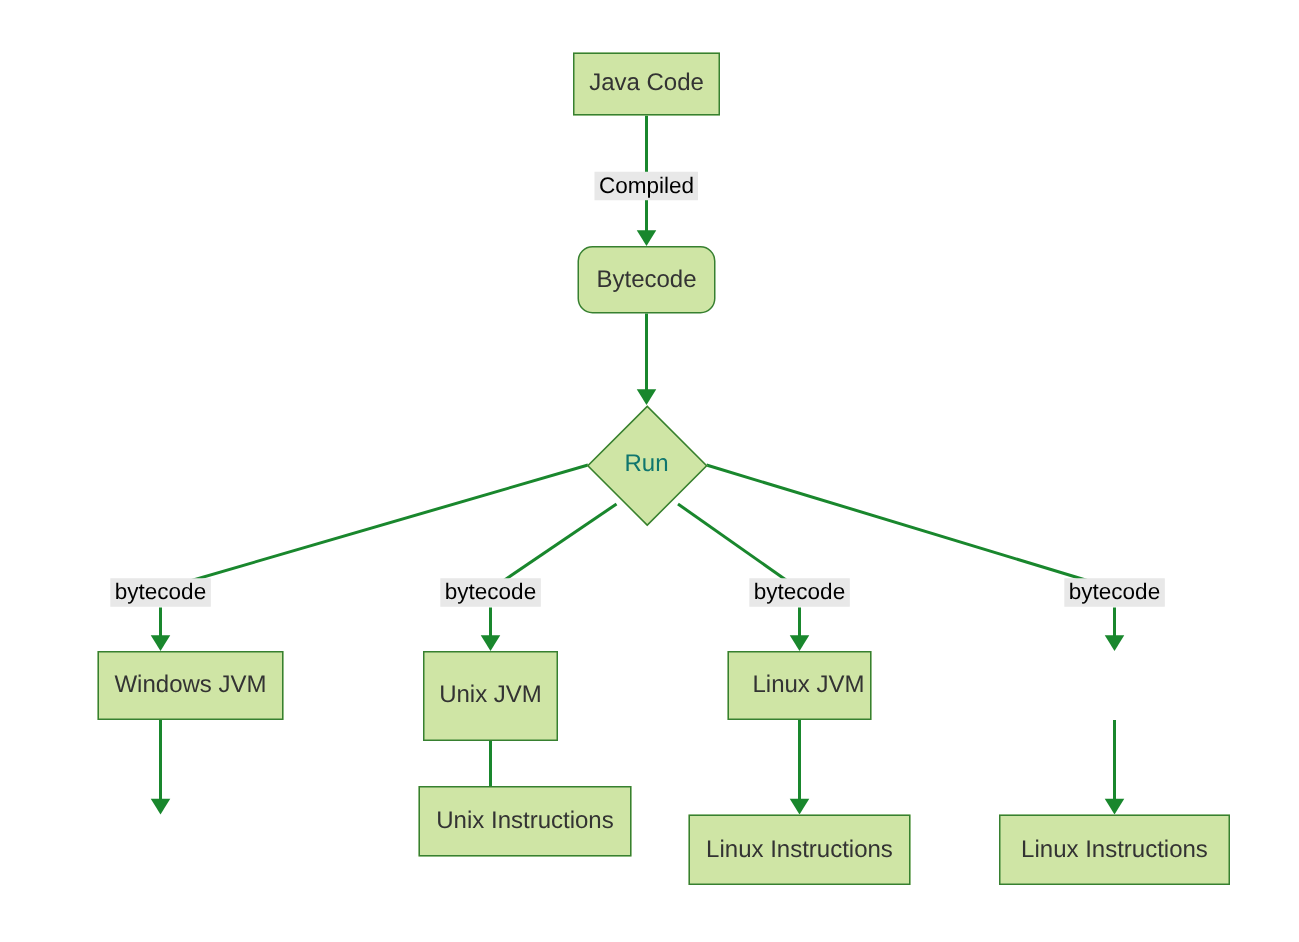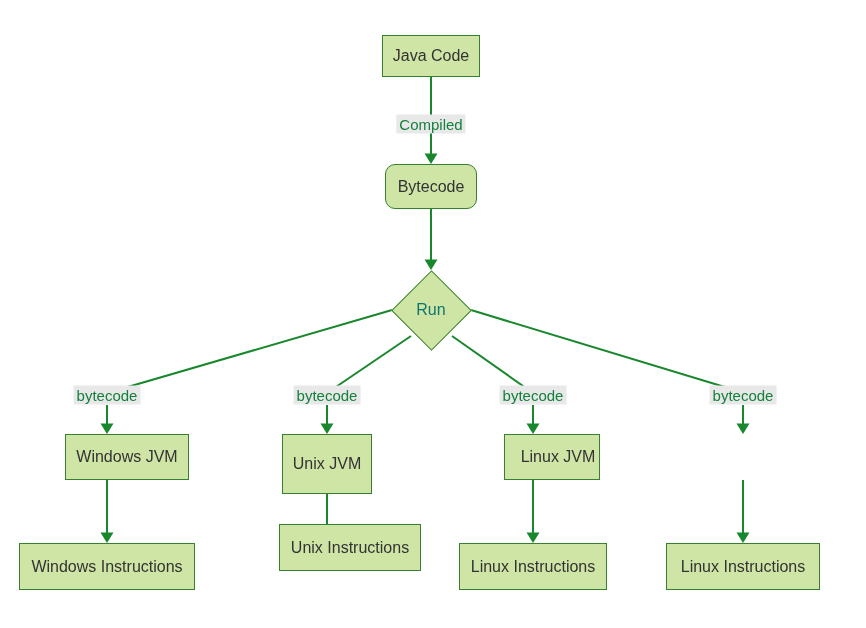--- a/index.html
+++ b/index.html
@@ -21,29 +21,29 @@
     left:402.5px; top:281.5px; width:57px; height:57px;
     transform:rotate(45deg);
   }
   .diamond-label {
     position:absolute; left:402.5px; top:281.5px; width:57px; height:57px;
     display:flex; align-items:center; justify-content:center;
     font-size:16px; color:#0f766e;
   }
   .edge-label {
     position:absolute; transform:translate(-50%,-50%);
-    background:#e8e8e8; color:#15803d; font-size:15px;
+    background:#e8e8e8; color:#000000; font-size:15px;
     padding:1px 3px; white-space:nowrap;
   }
   
   #n-javacode    { left:382px; top:35px;  width:98px;  height:42px; }
   #n-bytecode    { left:385px; top:164px; width:92px;  height:45px; }
   #n-winjvm      { left:45px;  top:434px; width:124px; height:46px;margin-left:20px; }
   #n-unixjvm     { left:282px; top:434px; width:90px;  height:60px; }
-  #n-linuxjvm    { left:504px; top:434px; width:96px;  height:46px;padding-left:12px; }
+  #n-linuxjvm    { left:485px; top:434px; width:96px;  height:46px;padding-left:12px; }
   #n-otherjvm    { left:648px; top:434px; width:190px; height:46px; }
   #n-wininstr    { left:19px;  top:543px; width:176px; height:47px; }
   #n-unixinstr   { left:256px; top:524px; width:142px; height:47px;margin-left:23px; }
   #n-linuxinstr  { left:459px; top:543px; width:148px; height:47px; }
   #n-otherinstr  { left:666px; top:543px; width:154px; height:47px; }
   
   #el-compiled  { left:431px; top:124px; }
   #el-bc1 { left:107px; top:395px; }
   #el-bc2 { left:327px; top:395px; }
   #el-bc3 { left:533px; top:395px; }
@@ -89,21 +89,20 @@
   <div class="node" id="n-javacode">Java Code</div>
   <div class="node rounded" id="n-bytecode">Bytecode</div>
 
   <div class="diamond"></div>
   <div class="diamond-label">Run</div>
 
   <div class="node" id="n-winjvm">Windows JVM</div>
   <div class="node" id="n-unixjvm">Unix JVM</div>
   <div class="node" id="n-linuxjvm">Linux JVM</div>
 
-  <div class="node" id="n-wininstr">Windows Instructions</div>
   <div class="node" id="n-unixinstr">Unix Instructions</div>
   <div class="node" id="n-linuxinstr">Linux Instructions</div>
   <div class="node" id="n-otherinstr">Linux Instructions</div>
 
   <div class="edge-label" id="el-compiled">Compiled</div>
   <div class="edge-label" id="el-bc1">bytecode</div>
   <div class="edge-label" id="el-bc2">bytecode</div>
   <div class="edge-label" id="el-bc3">bytecode</div>
   <div class="edge-label" id="el-bc4">bytecode</div>
 

